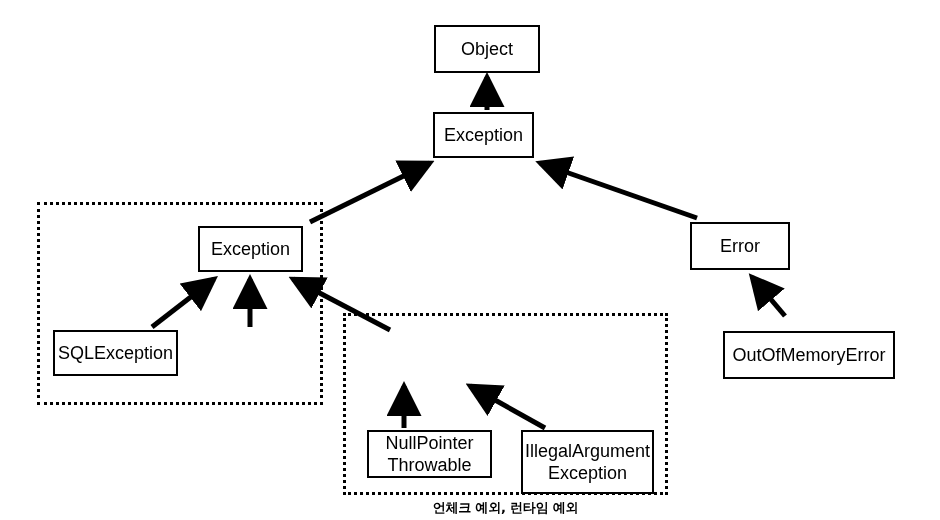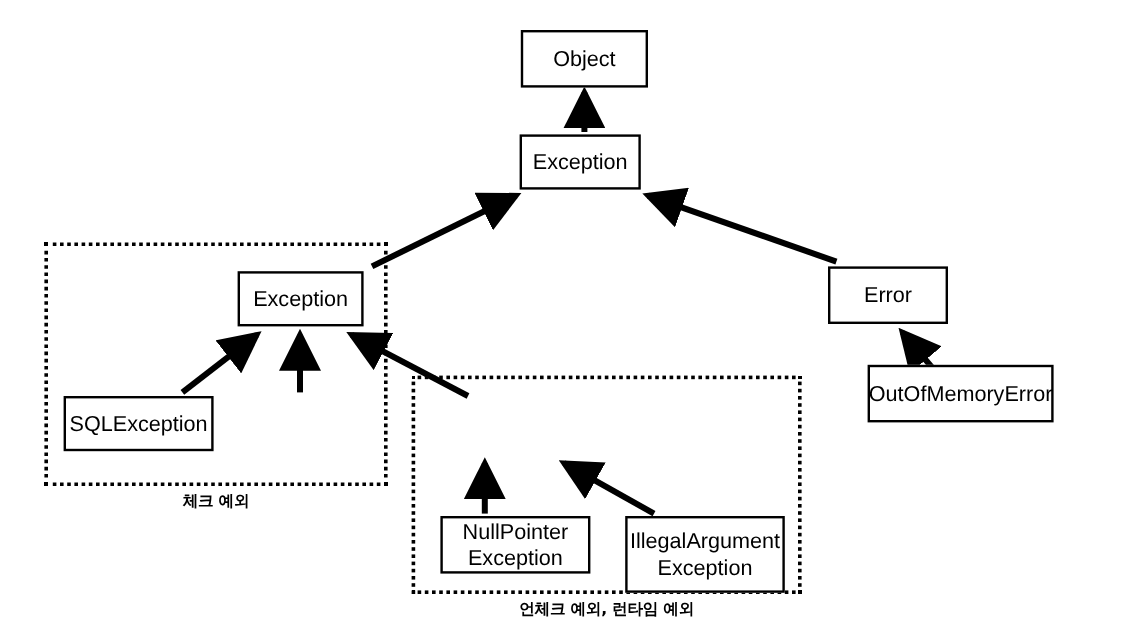--- a/index.html
+++ b/index.html
@@ -85,38 +85,37 @@
     <line x1="390" y1="330" x2="293" y2="279" stroke="#000000" stroke-width="5" marker-end="url(#arrowhead)"></line>
 
     <line x1="785" y1="316" x2="752" y2="277" stroke="#000000" stroke-width="5" marker-end="url(#arrowhead)"></line>
 
     <line x1="404" y1="428" x2="404" y2="386" stroke="#000000" stroke-width="5" marker-end="url(#arrowhead)"></line>
 
     <line x1="545" y1="428" x2="470" y2="386" stroke="#000000" stroke-width="5" marker-end="url(#arrowhead)"></line>
   </svg>
 
   <div class="group-box" style="left:37px; top:202px; width:286px; height:203px;"></div>
-  <div class="group-label" style="left:37px; top:409px; width:286px;">체크 예외</div>
 
   <div class="group-box" style="left:343px; top:313px; width:325px; height:182px;"></div>
   <div class="group-label" style="left:343px; top:499px; width:325px;">언체크 예외, 런타임 예외</div>
 
   <div class="node" style="left:434px; top:25px; width:106px; height:48px;">Object</div>
 
   <div class="node" style="left:433px; top:112px; width:101px; height:46px;">Exception</div>
 
   <div class="node" style="left:198px; top:226px; width:105px; height:46px;">Exception</div>
 
   <div class="node" style="left:690px; top:222px; width:100px; height:48px;">Error</div>
 
   <div class="node" style="left:53px; top:330px; width:125px; height:46px;">SQLException</div>
 
 
 
-  <div class="node" style="left:723px; top:304px; width:155px; height:48px;">OutOfMemoryError</div>
+  <div class="node" style="left:723px; top:331px; width:172px; height:48px;">OutOfMemoryError</div>
 
   <div class="node" style="left:367px; top:430px; width:125px; height:48px;">NullPointer
-Exception</div>
+Throwable</div>
 
   <div class="node" style="left:521px; top:430px; width:133px; height:64px;">IllegalArgument
 Exception</div>
 
 </div>
 
 </body></html>

